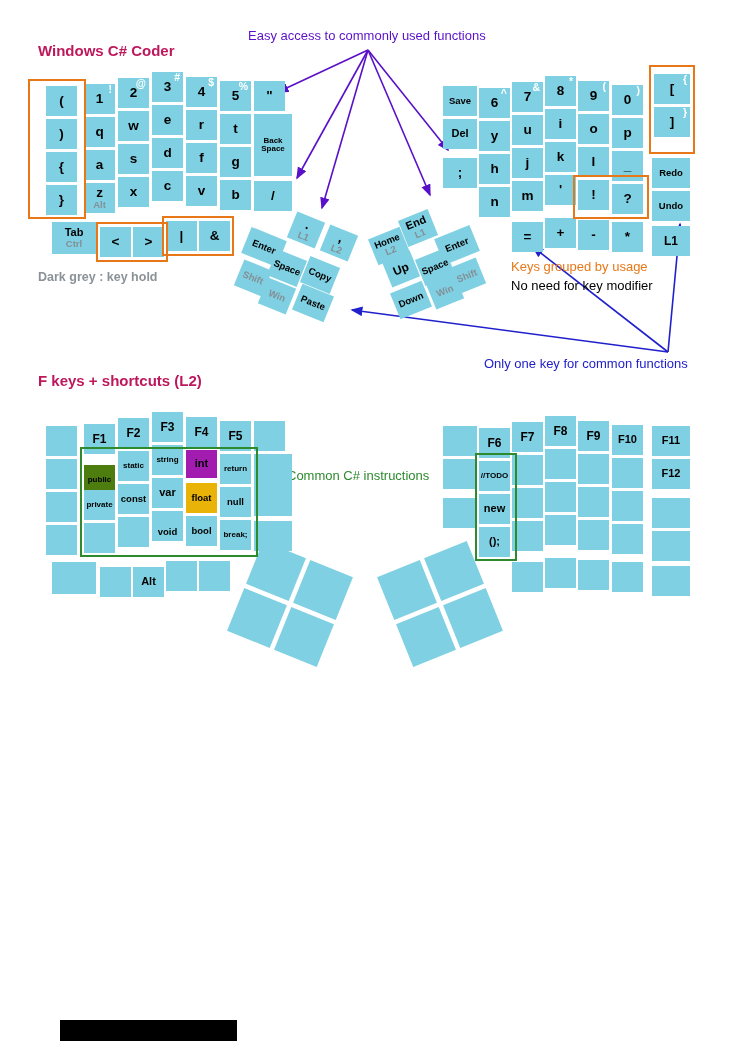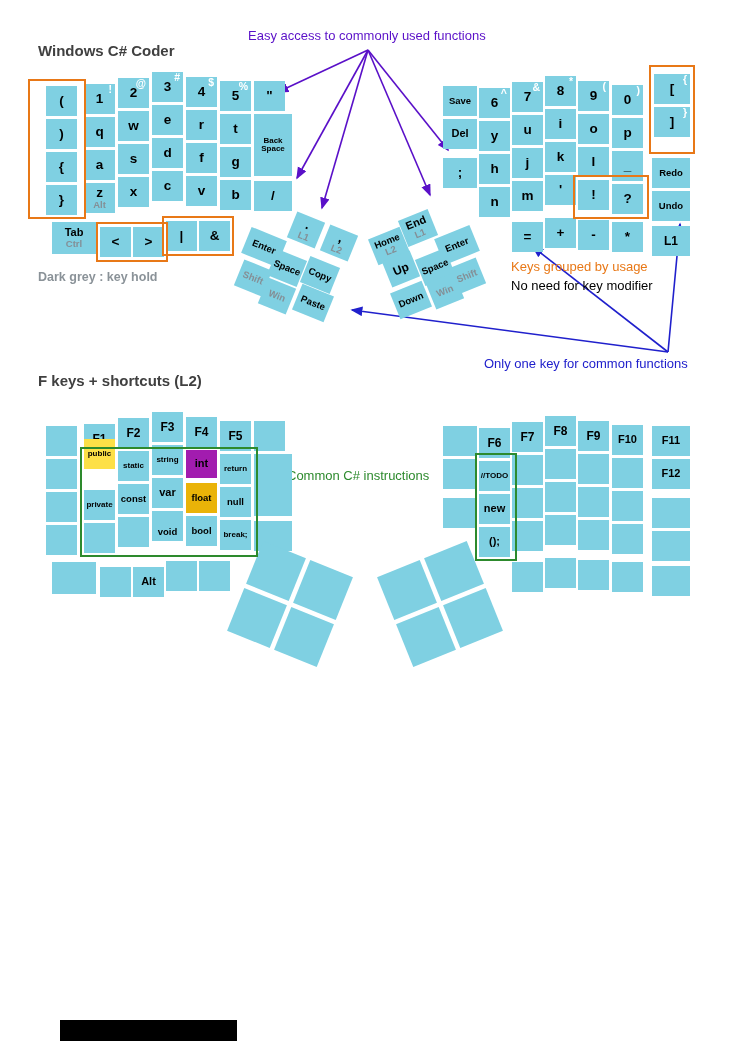--- a/index.html
+++ b/index.html
@@ -11,21 +11,21 @@
     position:absolute; background:#7fd0e2; color:#000;
     display:flex; flex-direction:column; align-items:center; justify-content:center;
     text-align:center; font-weight:bold; line-height:1.05;
   }
   .klabel { display:block; white-space:pre-line; }
   .khold  { display:block; color:#848f96; font-size:9.5px; font-weight:bold; }
   .kshift { position:absolute; top:0px; right:3px; color:#ffffff; font-size:10.5px; font-weight:bold; }
   .hbox { position:absolute; border:2px solid; background:transparent; }
   .hbox.orange { border-color:#e87817; }
   .hbox.green  { border-color:#2d8a2d; }
-  .title { position:absolute; font-weight:bold; font-size:15px; color:#404040; white-space:nowrap; }
+  .title { position:absolute; font-weight:bold; font-size:15px; color:#be185d; white-space:nowrap; }
   .note  { position:absolute; font-size:13px; white-space:nowrap; }
   #arrows { position:absolute; left:0; top:0; pointer-events:none; }
   line.purple { stroke:#5a10c8; stroke-width:1.6; }
   line.blue   { stroke:#2020cc; stroke-width:1.6; }
   #footer-bar { position:absolute; left:60px; top:1020px; width:177px; height:21px; background:#000; }
 </style>
 </head>
 <body>
 
 <div id="page">
@@ -324,21 +324,21 @@
       <div class="key" style="left: 394px; top: 286px; width: 34px; height: 28px; background: rgb(127, 208, 226); transform: rotate(-22deg);">
         <span class="klabel" style="font-size: 9.5px;">Down</span>
       </div>
       <div class="key" style="left: 46px; top: 426px; width: 31px; height: 30px; background: rgb(127, 208, 226);"></div>
       <div class="key" style="left: 46px; top: 459px; width: 31px; height: 30px; background: rgb(127, 208, 226);"></div>
       <div class="key" style="left: 46px; top: 492px; width: 31px; height: 30px; background: rgb(127, 208, 226);"></div>
       <div class="key" style="left: 46px; top: 525px; width: 31px; height: 30px; background: rgb(127, 208, 226);"></div>
       <div class="key" style="left: 84px; top: 424px; width: 31px; height: 30px; background: rgb(127, 208, 226);">
         <span class="klabel" style="font-size: 12px;">F1</span>
       </div>
-      <div class="key" style="left: 84px; top: 439px; width: 31px; height: 30px; background: #fde047;">
+      <div class="key" style="left: 84px; top: 465px; width: 31px; height: 30px; background: #4d7c0f;">
         <span class="klabel" style="font-size: 8px;">public</span>
       </div>
       <div class="key" style="left: 84px; top: 490px; width: 31px; height: 30px; background: rgb(127, 208, 226); justify-content: center;">
         <span class="klabel" style="font-size: 8px;">private</span>
       </div>
       <div class="key" style="left: 84px; top: 523px; width: 31px; height: 30px; background: rgb(127, 208, 226);"></div>
       <div class="key" style="left: 118px; top: 418px; width: 31px; height: 30px; background: rgb(127, 208, 226);">
         <span class="klabel" style="font-size: 12px;">F2</span>
       </div>
       <div class="key" style="left: 118px; top: 451px; width: 31px; height: 30px; background: rgb(127, 208, 226);">

